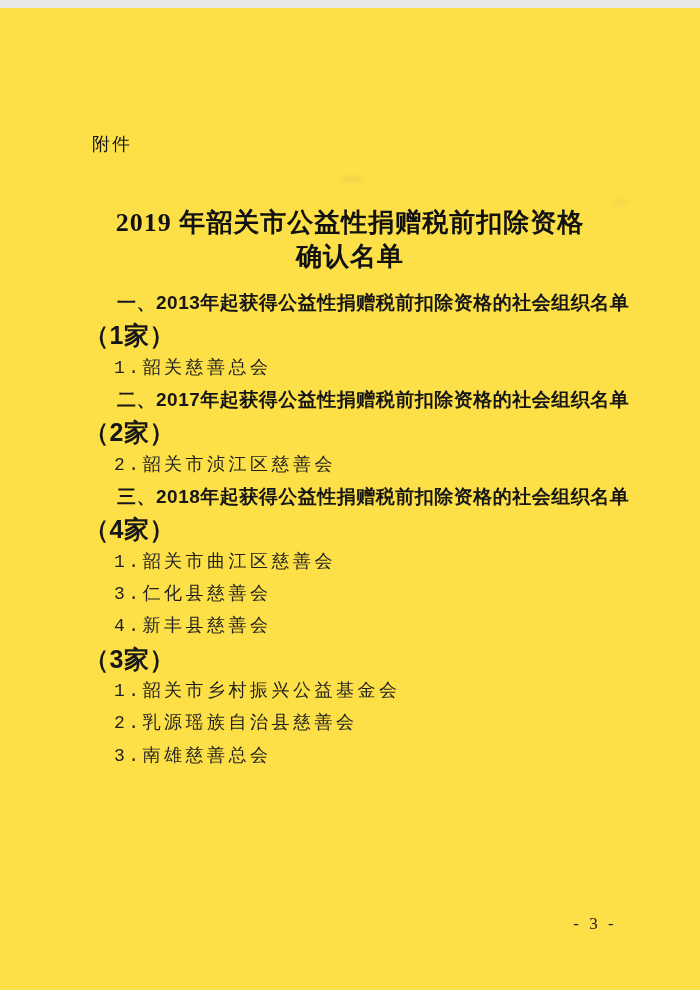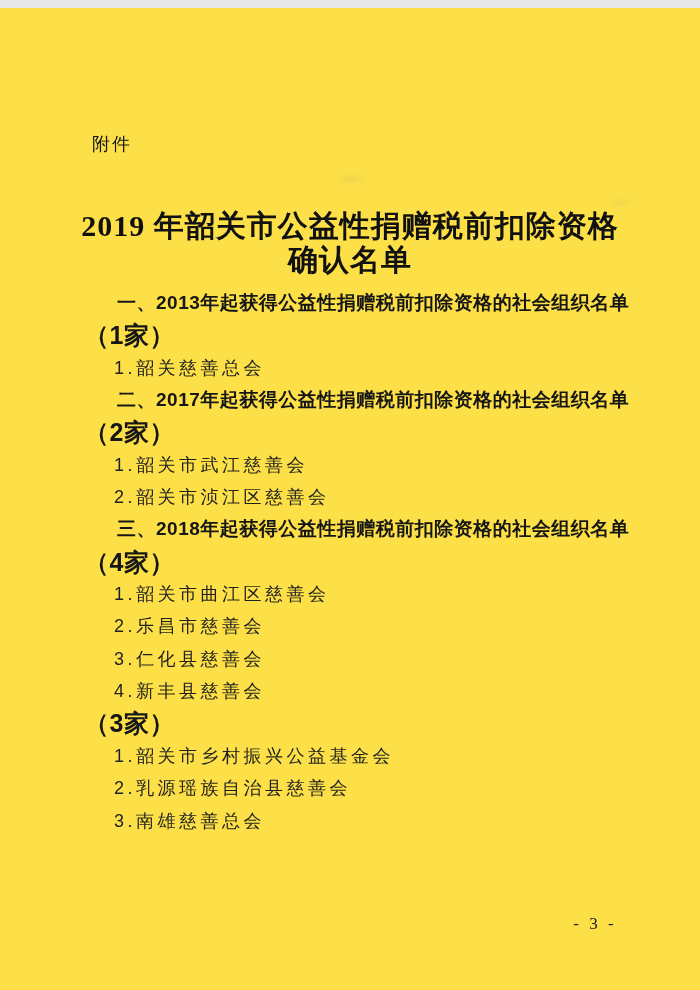--- a/index.html
+++ b/index.html
@@ -29,21 +29,21 @@
   }
   
   .title {
     position: absolute;
     left: 0;
     top: 181px;
     width: 100%;
     text-align: center;
     font-family: "Liberation Serif", "DejaVu Serif", serif;
     font-weight: 700;
-    font-size: 30px;
+    font-size: 26px;
     line-height: 34px;
     letter-spacing: 1px;
     color: #111;
   }
   .title .tline { display: block; }
   
   .body {
     position: absolute;
     left: 84px;
     top: 279px;
@@ -67,21 +67,21 @@
   
   .c {
     font-family: "Liberation Sans", "DejaVu Sans", sans-serif;
     font-weight: 700;
     font-size: 25px;
     letter-spacing: 0.5px;
     color: #161616;
   }
   
   .i {
-    font-family: Liberation Sans, sans-serif;
+    font-family: Liberation Mono, monospace;
     font-weight: 400;
     font-size: 18px;
     letter-spacing: 3.5px;
     text-indent: 30px;
     color: #1f1f1f;
   }
   
   .page-number {
     position: absolute;
     left: 560px;
@@ -119,27 +119,25 @@
   </h1>
 
   <div class="body">
 
     <p class="h">一、2013年起获得公益性捐赠税前扣除资格的社会组织名单</p>
     <p class="c">（1家）</p>
     <p class="i">1.韶关慈善总会</p>
 
     <p class="h">二、2017年起获得公益性捐赠税前扣除资格的社会组织名单</p>
     <p class="c">（2家）</p>
-    <p class="i">1.韶关市武江慈善会</p>
     <p class="i">2.韶关市浈江区慈善会</p>
 
     <p class="h">三、2018年起获得公益性捐赠税前扣除资格的社会组织名单</p>
     <p class="c">（4家）</p>
     <p class="i">1.韶关市曲江区慈善会</p>
-    <p class="i">2.乐昌市慈善会</p>
     <p class="i">3.仁化县慈善会</p>
     <p class="i">4.新丰县慈善会</p>
 
     <p class="c">（3家）</p>
     <p class="i">1.韶关市乡村振兴公益基金会</p>
     <p class="i">2.乳源瑶族自治县慈善会</p>
     <p class="i">3.南雄慈善总会</p>
 
   </div>
 

